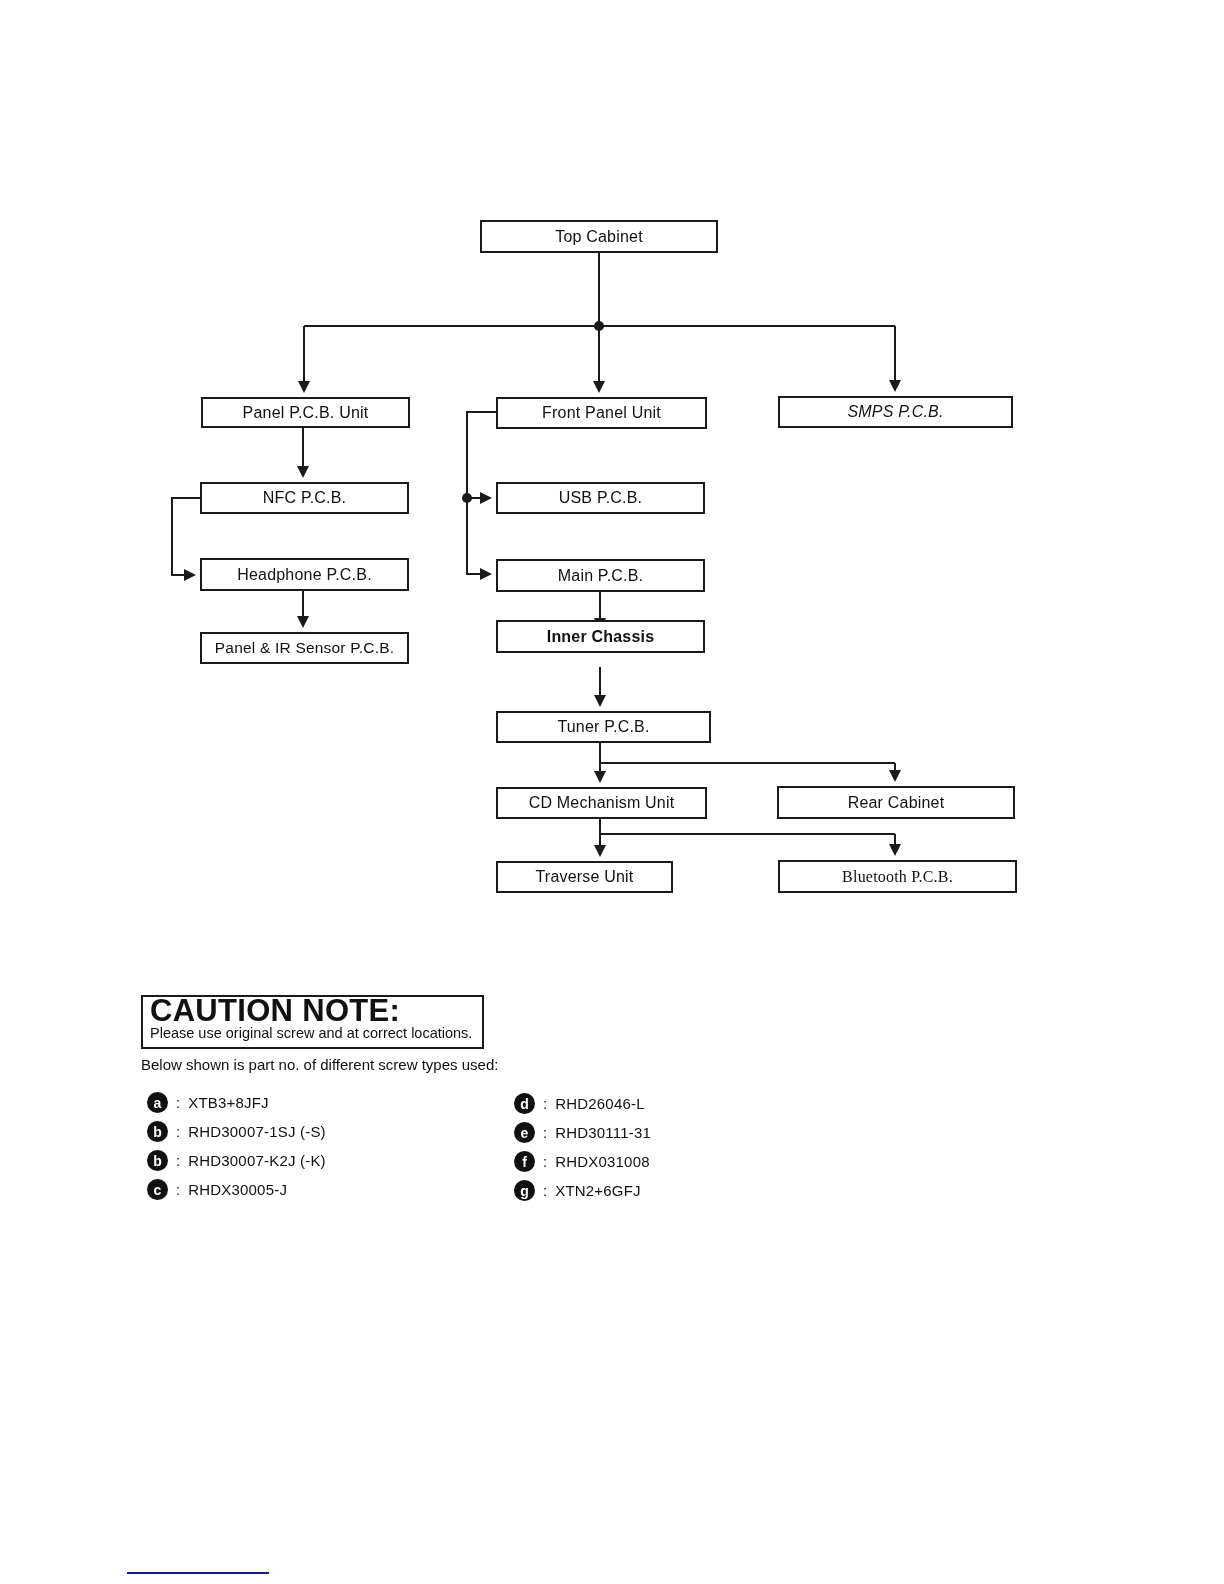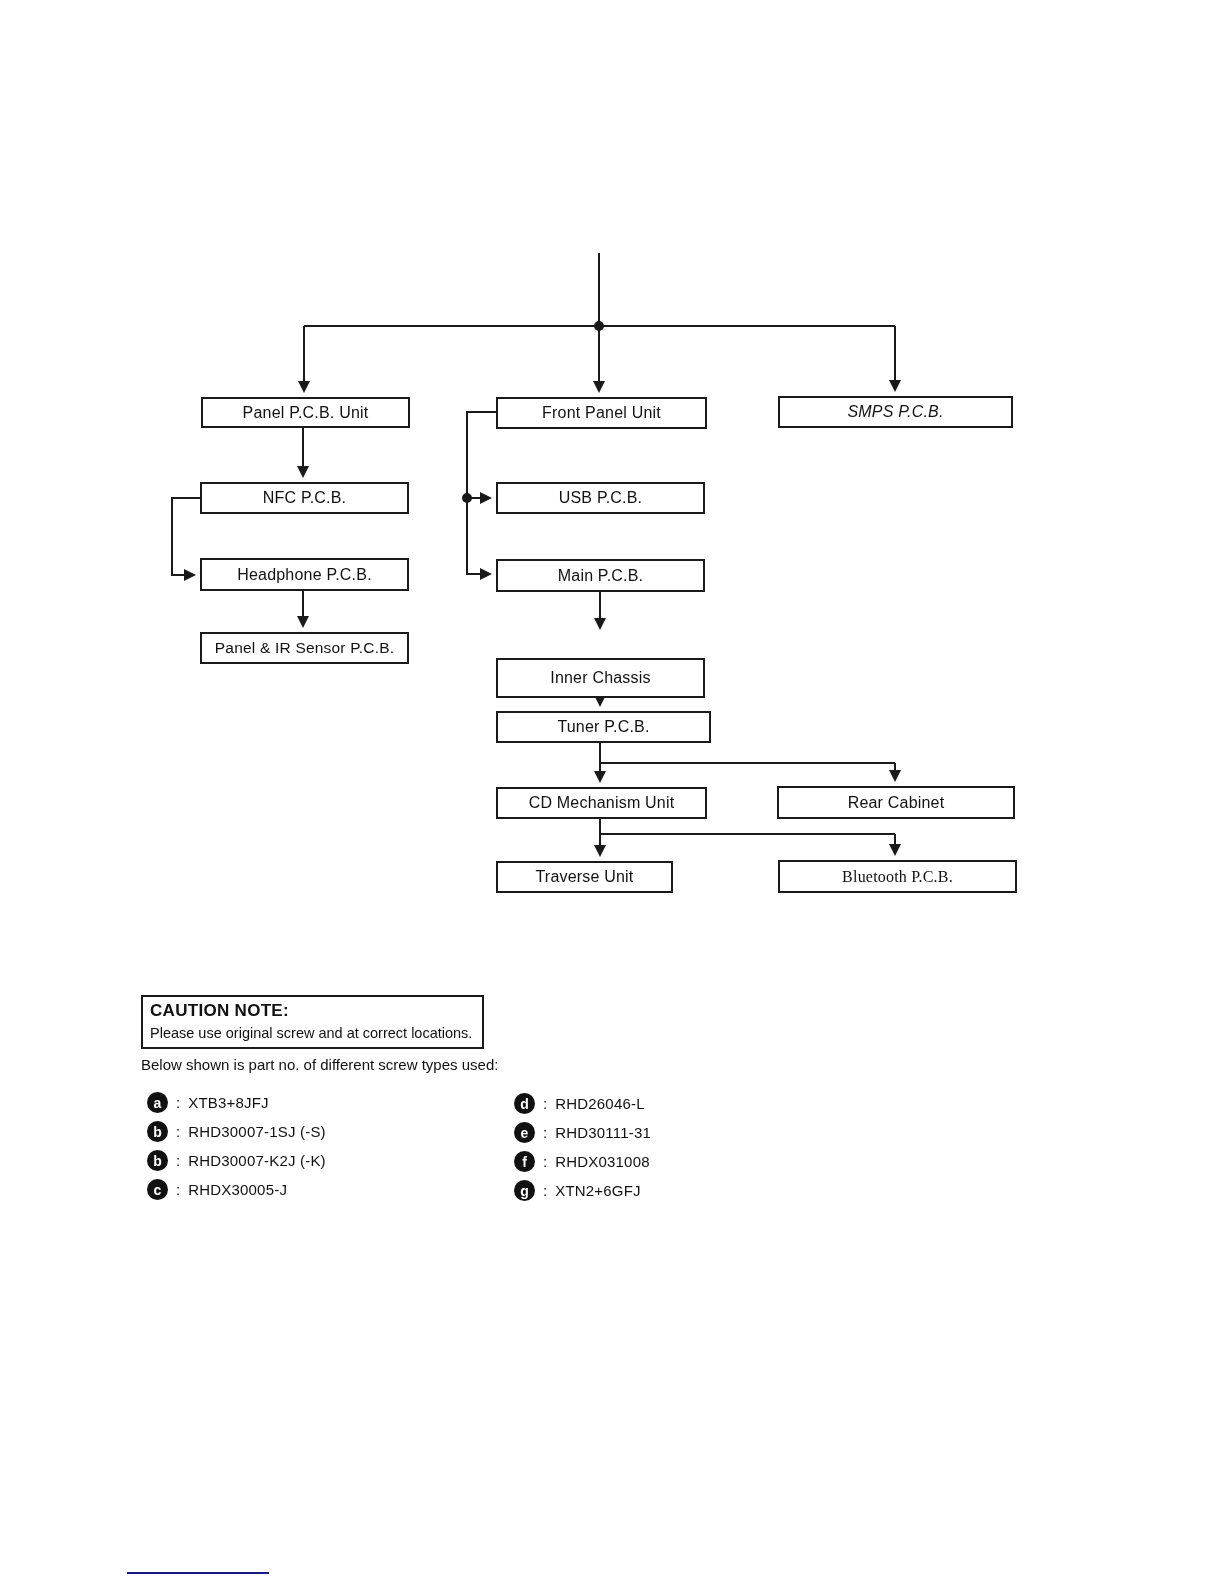--- a/index.html
+++ b/index.html
@@ -16,32 +16,32 @@
   
   #n-top-cabinet        {left:480px;top:220px;width:238px;height:33px;}
   #n-panel-pcb-unit     {left:201px;top:397px;width:209px;height:31px;}
   #n-front-panel-unit   {left:496px;top:397px;width:211px;height:32px;}
   #n-smps-pcb           {left:778px;top:396px;width:235px;height:32px;font-style:italic;}
   #n-nfc-pcb            {left:200px;top:482px;width:209px;height:32px;}
   #n-usb-pcb            {left:496px;top:482px;width:209px;height:32px;}
   #n-headphone-pcb      {left:200px;top:558px;width:209px;height:33px;}
   #n-main-pcb           {left:496px;top:559px;width:209px;height:33px;}
   #n-panel-ir-sensor-pcb{left:200px;top:632px;width:209px;height:32px;font-size:15.5px;}
-  #n-inner-chassis      {left:496px;top:658px;width:209px;height:40px;}
+  #n-inner-chassis      {left:496px;top:620px;width:209px;height:33px;font-weight:bold;}
   #n-tuner-pcb          {left:496px;top:711px;width:215px;height:32px;}
   #n-cd-mechanism-unit  {left:496px;top:787px;width:211px;height:32px;}
   #n-rear-cabinet       {left:777px;top:786px;width:238px;height:33px;}
   #n-traverse-unit      {left:496px;top:861px;width:177px;height:32px;}
   #n-bluetooth-pcb      {left:778px;top:860px;width:239px;height:33px;font-family:Liberation Serif, serif;}
 
   #caution-box{
     position:absolute;left:141px;top:995px;width:343px;height:54px;box-sizing:border-box;
     border:2px solid #1a1a1a;background:#ffffff;padding:1px 7px 0 7px;overflow:hidden;
   }
-  #caution-title{font-size:17px;font-weight:bold;letter-spacing:0.3px;line-height:26px;}
+  #caution-title{font-size:31px;font-weight:bold;letter-spacing:0.3px;line-height:26px;}
   #caution-body{font-size:14.5px;line-height:19px;white-space:nowrap;}
   #below-text{position:absolute;left:141px;top:1056px;font-size:15px;}
 
   .screw-col{position:absolute;}
   #screws-left {left:147px;top:1092px;}
   #screws-right{left:514px;top:1093px;}
   .screw-row{display:flex;align-items:center;height:21px;margin-bottom:8px;}
   .bullet{
     width:21px;height:21px;border-radius:50%;background:#111111;color:#ffffff;
     display:flex;align-items:center;justify-content:center;
@@ -90,20 +90,21 @@
       <path d="M600 819 V834 H895"></path>
       <path d="M600 834 V855" marker-end="url(#arr)"></path>
       <path d="M895 834 V854" marker-end="url(#arr)"></path>
     </g>
     <g fill="#1a1a1a" stroke="none">
       <circle cx="599" cy="326" r="5"></circle>
       <circle cx="467" cy="498" r="5"></circle>
     </g>
   </svg>
 
+  <div class="node" id="n-top-cabinet">Top Cabinet</div>
   <div class="node" id="n-panel-pcb-unit">Panel P.C.B. Unit</div>
   <div class="node" id="n-front-panel-unit">Front Panel Unit</div>
   <div class="node" id="n-smps-pcb">SMPS P.C.B.</div>
   <div class="node" id="n-nfc-pcb">NFC P.C.B.</div>
   <div class="node" id="n-usb-pcb">USB P.C.B.</div>
   <div class="node" id="n-headphone-pcb">Headphone P.C.B.</div>
   <div class="node" id="n-main-pcb">Main P.C.B.</div>
   <div class="node" id="n-panel-ir-sensor-pcb">Panel &amp; IR Sensor P.C.B.</div>
   <div class="node" id="n-inner-chassis">Inner Chassis</div>
   <div class="node" id="n-tuner-pcb">Tuner P.C.B.</div>

